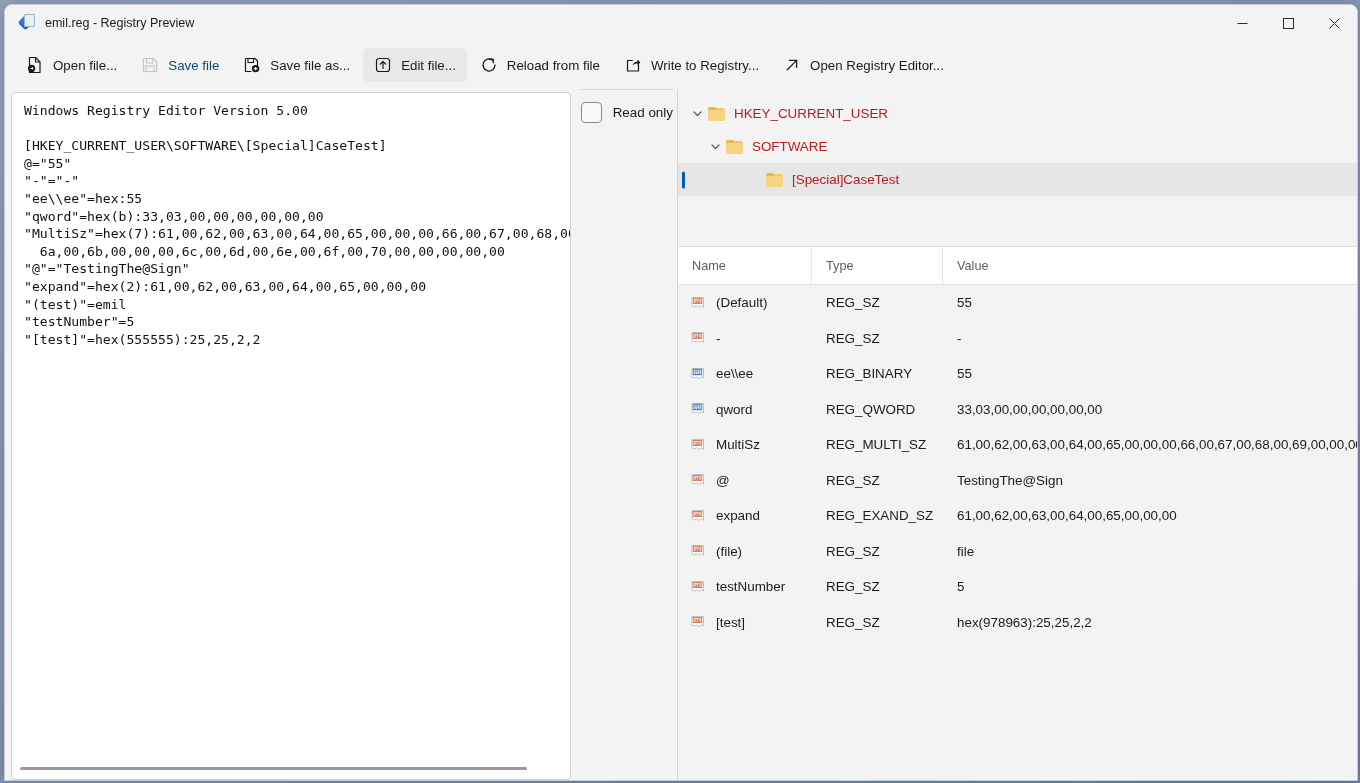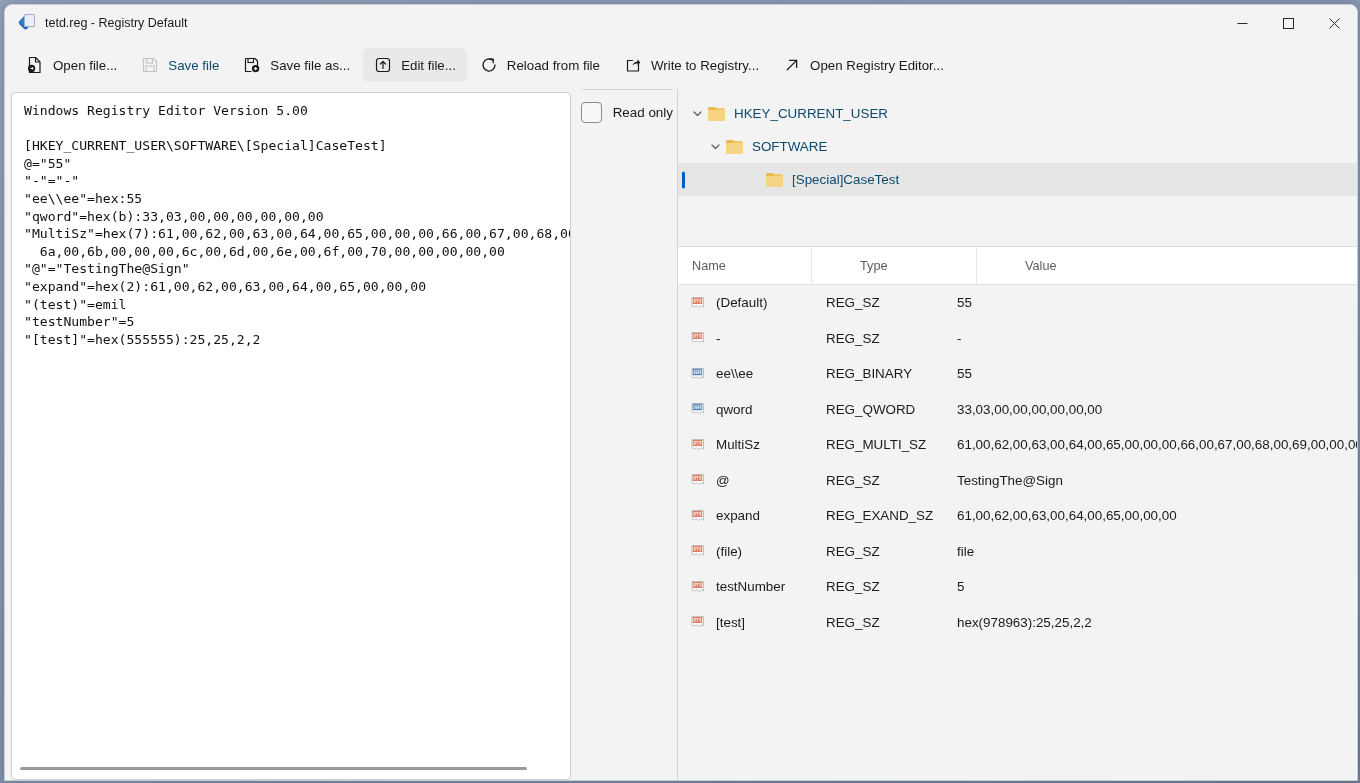--- a/index.html
+++ b/index.html
@@ -204,21 +204,21 @@
     flex: none;
     padding-top: 8px;
     overflow: hidden;
   }
   .tree-row {
     position: relative;
     display: flex;
     align-items: center;
     height: 33px;
     font-size: 13.4px;
-    color: #0c4a6e;
+    color: #b91c1c;
     white-space: nowrap;
   }
   .tree-row.selected { background: #e6e6e6; }
   .tree-row.selected .sel-bar {
     position: absolute;
     left: 4px;
     top: 50%;
     transform: translateY(-50%);
     width: 3px;
     height: 17px;
@@ -270,21 +270,20 @@
     flex-direction: column;
     min-height: 0;
     border-top: 1px solid #dcdcdc;
   }
   .thead {
     display: flex;
     height: 37px;
     flex: none;
     background: #ffffff;
     border-bottom: 1px solid #e2e2e2;
-    gap: 34px;
   }
   .th {
     display: flex;
     align-items: center;
     padding-left: 14px;
     font-size: 12.7px;
     color: #5d5d5d;
     box-sizing: border-box;
   }
   .th.name  { width: 134px; border-right: 1px solid #e6e6e6; }
@@ -311,21 +310,21 @@
 <body>
 
 <div id="screen">
   <div id="window">
 
     <div class="titlebar">
       <div class="app-icon">
         <div class="cube"></div>
         <div class="sheet"></div>
       </div>
-      <div class="title-text">tetd.reg - Registry Default</div>
+      <div class="title-text">emil.reg - Registry Preview</div>
       <div class="win-controls">
         <div class="win-btn">
           <svg width="11" height="11" viewBox="0 0 11 11">
               <line x1="0.5" y1="5.5" x2="10.5" y2="5.5" stroke="currentColor" stroke-width="1"></line>
             </svg>
         </div>
         <div class="win-btn">
           <svg width="11" height="11" viewBox="0 0 11 11">
               <rect x="0.5" y="0.5" width="10" height="10" fill="none" stroke="currentColor" stroke-width="1"></rect>
             </svg>

